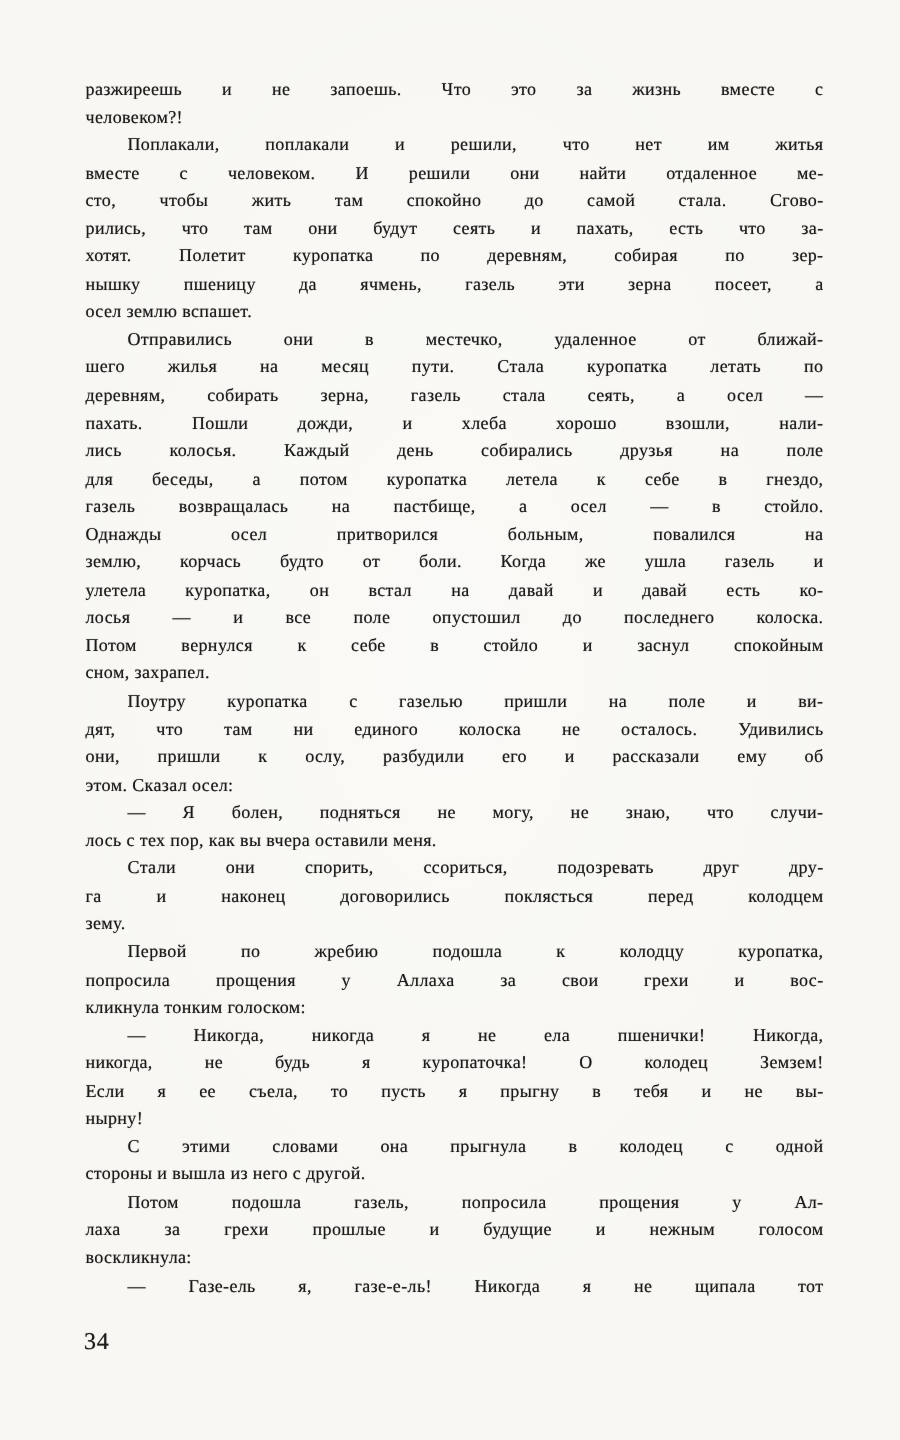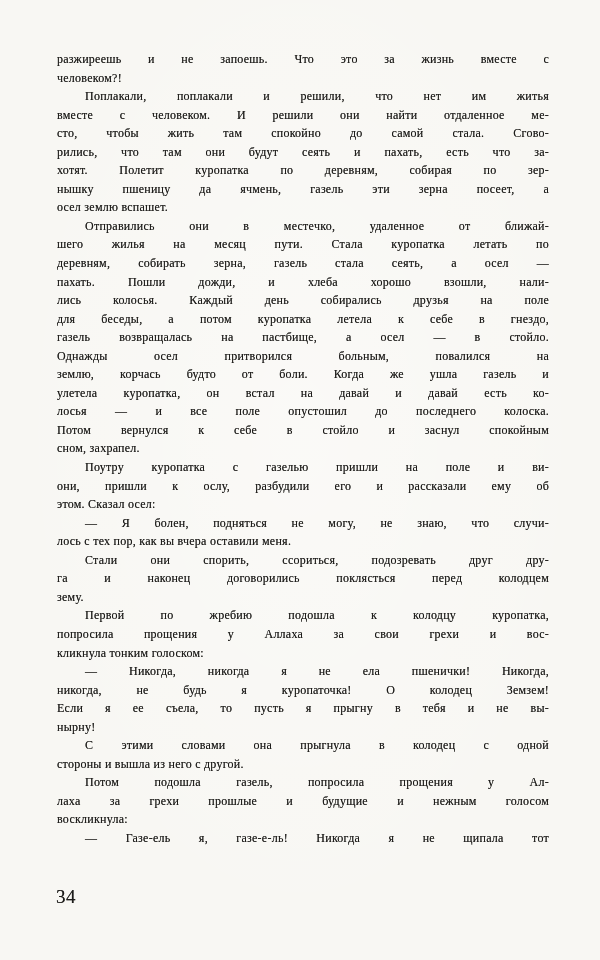--- a/index.html
+++ b/index.html
@@ -44,21 +44,21 @@
   .line.end{
     text-align-last:left;
   }
   .line.indent{
     text-indent:28px;
   }
   .page-number{
     position:absolute;
     left:56px;
     top:886px;
-    font-size:19px;
+    font-size:16px;
     letter-spacing:0.5px;
     color:var(--ink);
     text-shadow:0 0 0.6px rgba(25,24,22,.65);
   }
 </style>
 </head>
 <body>
 
 <div class="page">
   <div class="text-block">
@@ -78,20 +78,21 @@
       <div class="line">лись колосья. Каждый день собирались друзья на поле</div>
       <div class="line">для беседы, а потом куропатка летела к себе в гнездо,</div>
       <div class="line">газель возвращалась на пастбище, а осел — в стойло.</div>
       <div class="line">Однажды осел притворился больным, повалился на</div>
       <div class="line">землю, корчась будто от боли. Когда же ушла газель и</div>
       <div class="line">улетела куропатка, он встал на давай и давай есть ко-</div>
       <div class="line">лосья — и все поле опустошил до последнего колоска.</div>
       <div class="line">Потом вернулся к себе в стойло и заснул спокойным</div>
       <div class="line end">сном, захрапел.</div>
       <div class="line indent">Поутру куропатка с газелью пришли на поле и ви-</div>
+      <div class="line">дят, что там ни единого колоска не осталось. Удивились</div>
       <div class="line">они, пришли к ослу, разбудили его и рассказали ему об</div>
       <div class="line end">этом. Сказал осел:</div>
       <div class="line indent">— Я болен, подняться не могу, не знаю, что случи-</div>
       <div class="line end">лось с тех пор, как вы вчера оставили меня.</div>
       <div class="line indent">Стали они спорить, ссориться, подозревать друг дру-</div>
       <div class="line">га и наконец договорились поклясться перед колодцем</div>
       <div class="line end">зему.</div>
       <div class="line indent">Первой по жребию подошла к колодцу куропатка,</div>
       <div class="line">попросила прощения у Аллаха за свои грехи и вос-</div>
       <div class="line end">кликнула тонким голоском:</div>

